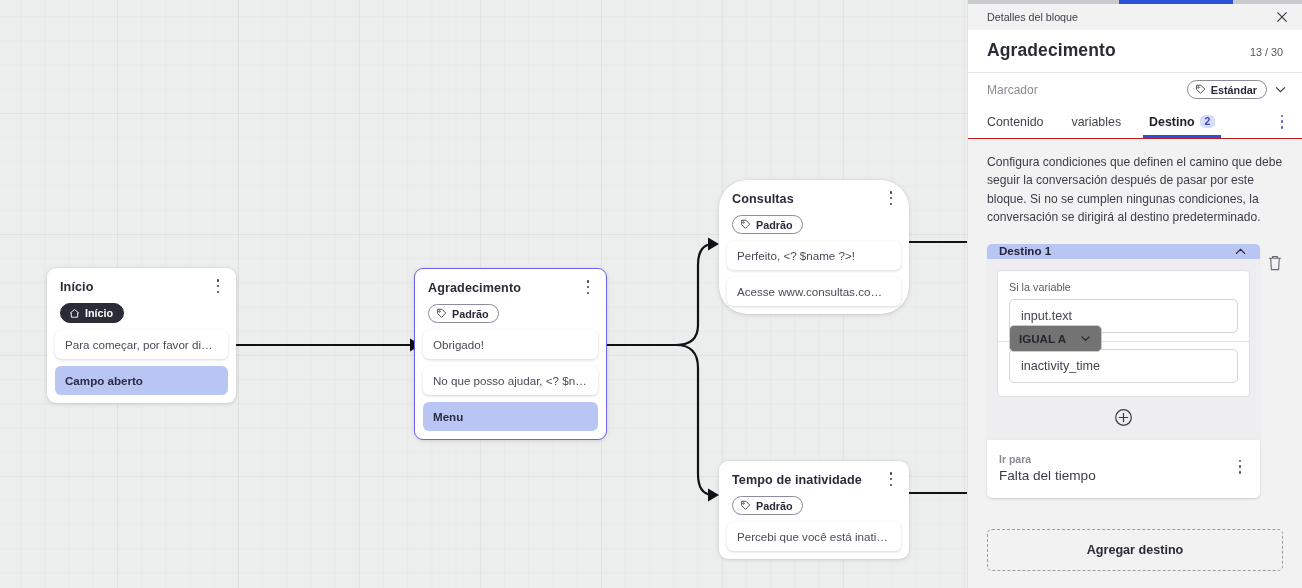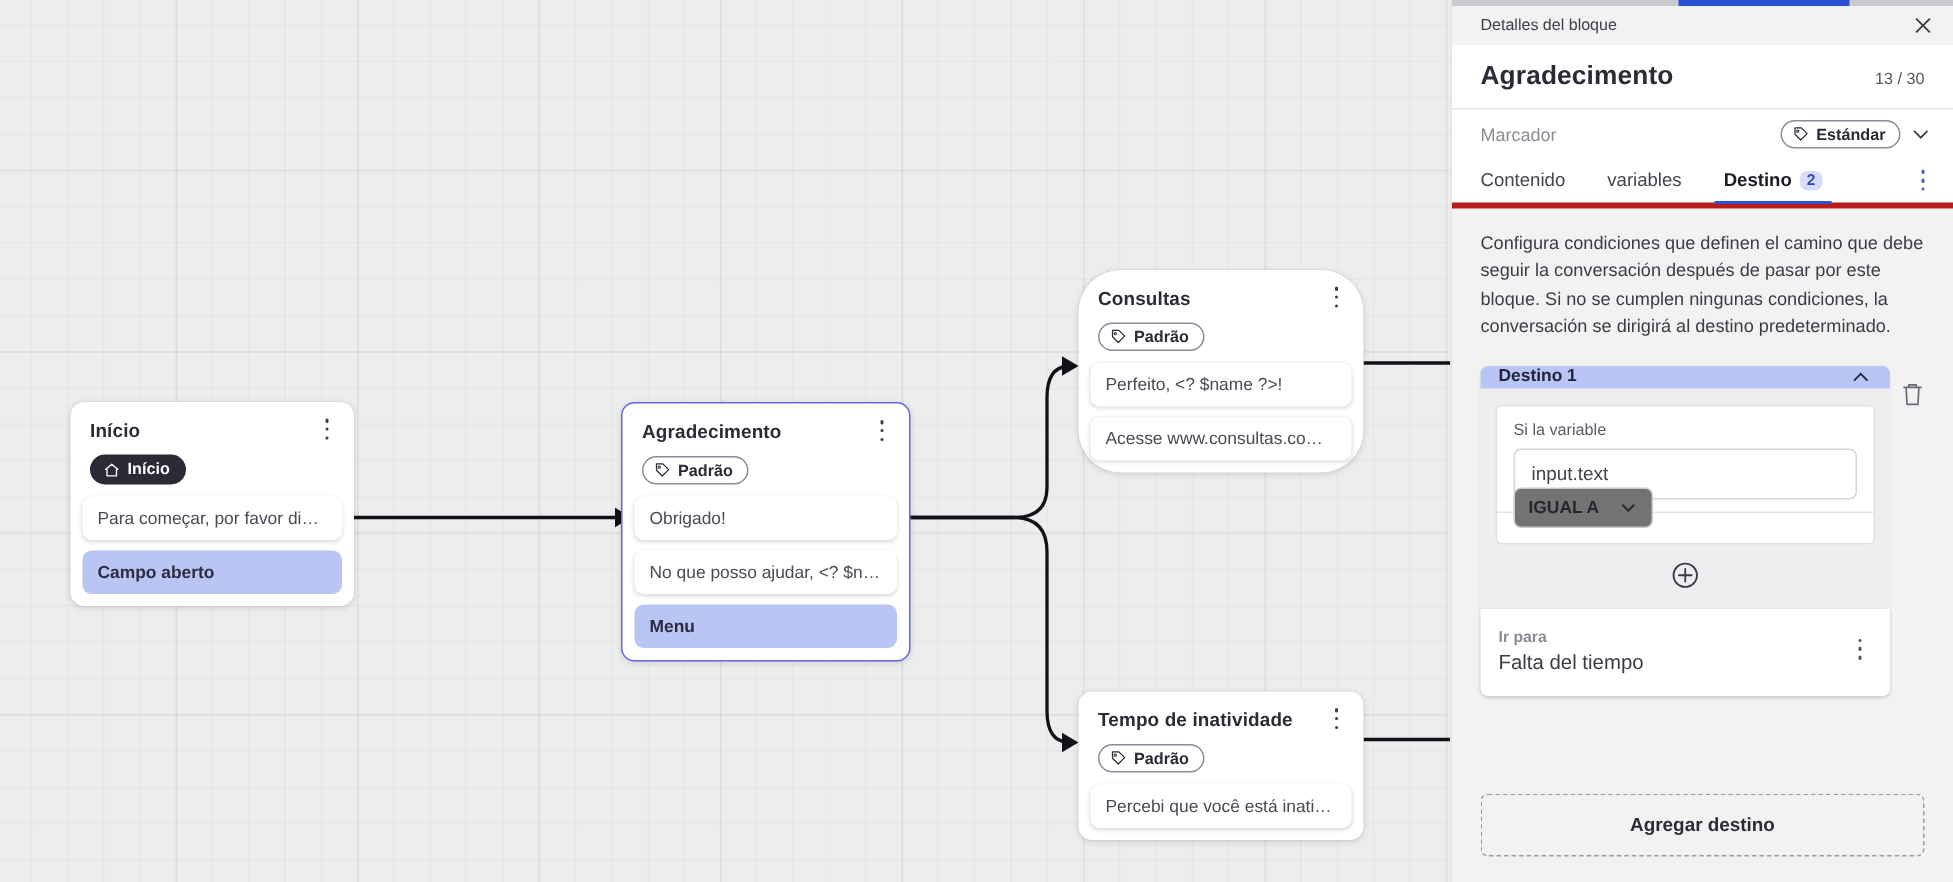--- a/index.html
+++ b/index.html
@@ -107,21 +107,21 @@
 
   .marker-row {
     display:flex; align-items:center; justify-content:space-between;
     padding: 7px 14px 7px 19px;
   }
   .marker-label { font-size: 12px; color:#8b8b95; }
   .marker-right { display:flex; align-items:center; gap:6px; }
 
   .tabs {
     display:flex; align-items:center; padding: 0 12px 0 19px;
-    border-bottom: 4px solid #b91c1c; height: 33px; position:relative;
+    border-bottom: 1px solid #b91c1c; height: 33px; position:relative;
   }
   .tab {
     font-size: 12.4px; color:#44444f; padding: 0 0 9px 0; margin-right: 28px;
     cursor:pointer; position:relative; top:4px;
   }
   .tab.active { color:#1d1d28; font-weight:600; }
   .tab.active::after {
     content:""; position:absolute; left:-6px; right:-6px; bottom:0; height:2.2px; background:#2b52d4;
   }
   .badge {
@@ -368,20 +368,21 @@
           <div class="field">input.text</div>
           <div class="op-row">
             <div class="hr"></div>
             <div class="op-select">
               <span>IGUAL A</span>
               <svg width="13" height="13" viewBox="0 0 16 16">
                 <path d="M3.6 6 L8 10.4 L12.4 6" fill="none" stroke="#26262f" stroke-width="1.6" stroke-linecap="round"></path>
               </svg>
             </div>
           </div>
+          <div class="field">inactivity_time</div>
         </div>
 
         <div class="plus-row">
           <svg class="plus" viewBox="0 0 20 20">
             <circle cx="10" cy="10" r="8.2" fill="none" stroke="#3a3a45" stroke-width="1.3"></circle>
             <path d="M10 5.6 L10 14.4 M5.6 10 L14.4 10" stroke="#3a3a45" stroke-width="1.3" stroke-linecap="round"></path>
           </svg>
         </div>
 
         <div class="goto">

